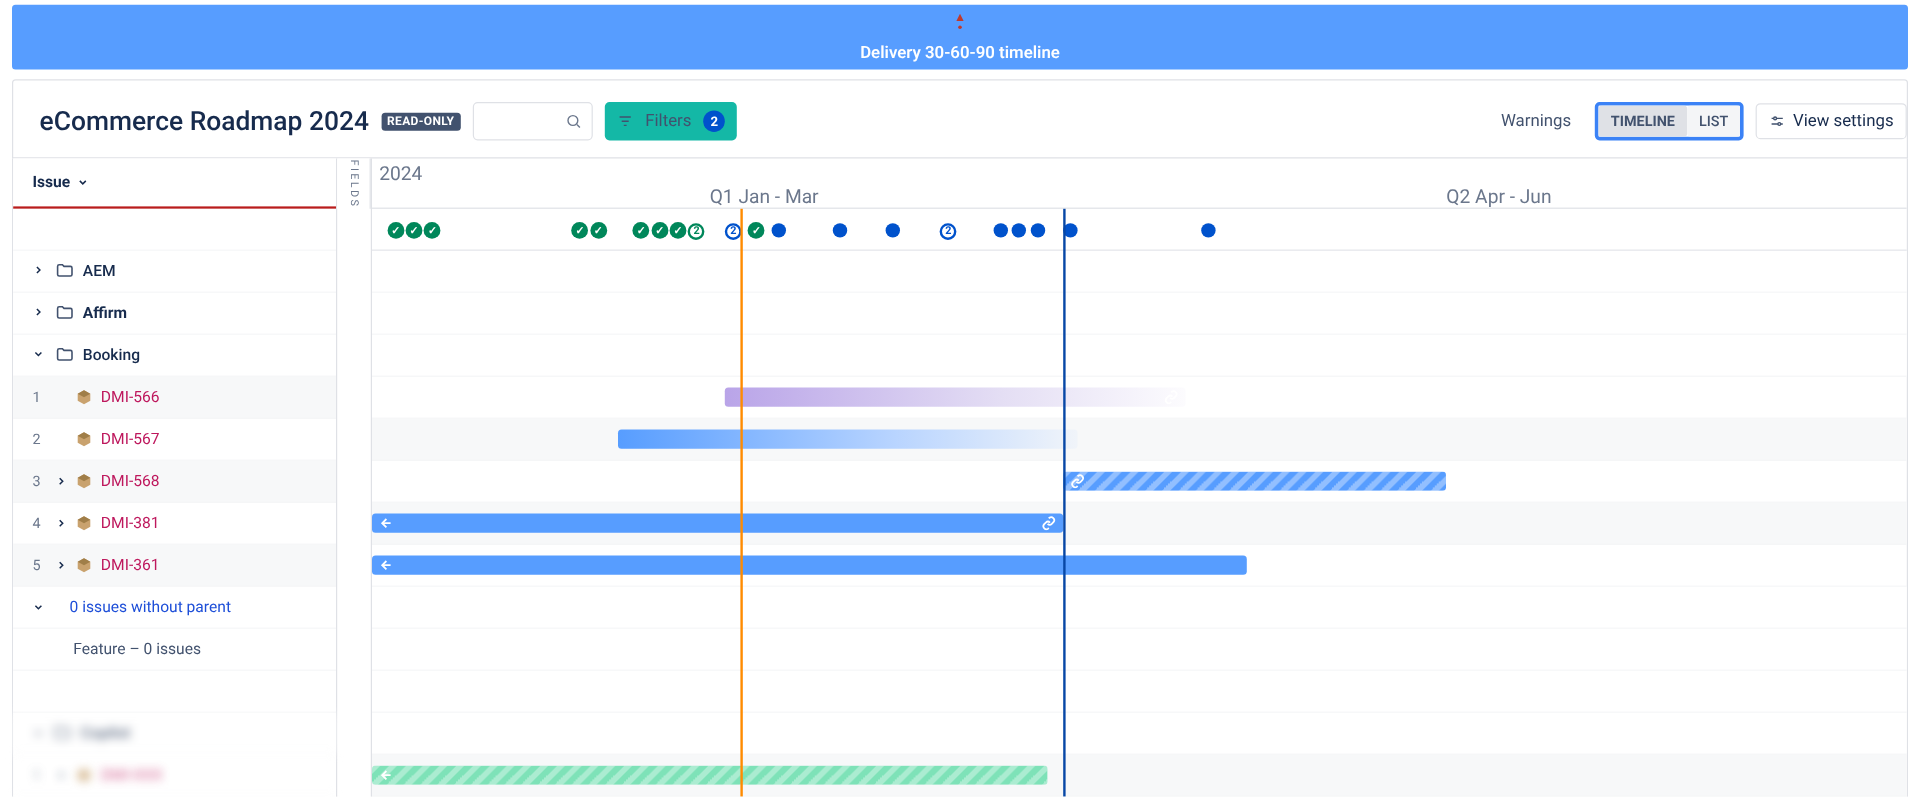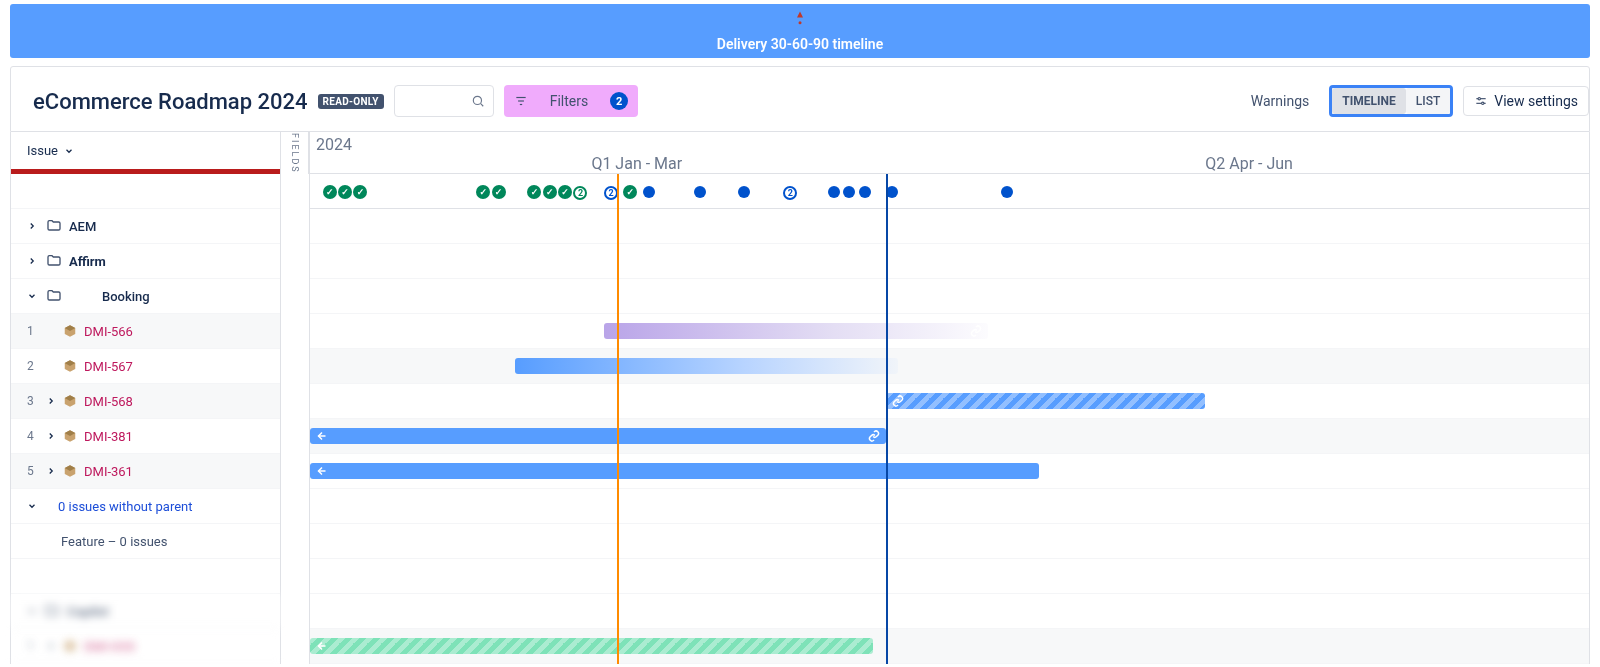--- a/index.html
+++ b/index.html
@@ -26,41 +26,41 @@
       padding: 18px 0 14px 22px;
       gap: 10px;
       border-bottom: 1px solid #DFE1E6;
       margin: 8px 10px 0 10px;
       border: 1px solid #DFE1E6;
       border-radius: 3px 3px 0 0;
     }
     .title { font-size: 22px; font-weight: 500; color: #172B4D; }
     .readonly-lozenge { background: #42526E; color: #fff; font-size: 10px; font-weight: 700; padding: 2px 5px; border-radius: 3px; letter-spacing: .3px; }
     .search-box { display: flex; align-items: center; border: 1px solid #DFE1E6; border-radius: 4px; padding: 4px 8px; width: 100px; height: 32px; color: #6B778C; justify-content: flex-end; }
-    .filter-btn { display: inline-flex; align-items: center; gap: 22px; background: #f0abfc; border-radius: 4px; padding: 6px 10px; height: 32px; color: #42526E; cursor: pointer; }
+    .filter-btn { display: inline-flex; align-items: center; gap: 10px; background: #14b8a6; border-radius: 4px; padding: 6px 10px; height: 32px; color: #42526E; cursor: pointer; }
     .badge { background: #0052CC; color: #fff; border-radius: 50%; width: 18px; height: 18px; display: inline-flex; align-items: center; justify-content: center; font-size: 11px; font-weight: 700; }
     .spacer { flex: 1; }
     .btn-plain { padding: 6px 10px; color: #42526E; cursor: pointer; border-radius: 3px; font-size: 14px; }
     .toggle-group { display: flex; border: 3px solid #3b82f6; border-radius: 4px; overflow: hidden; }
     .toggle-group .btn-plain { background: #F4F5F7; font-size: 12px; font-weight: 500; }
     .toggle-group .active { background: #DFE1E6; font-weight: 700; }
     .settings-btn { display: inline-flex; align-items: center; gap: 6px; padding: 6px 10px; border: 1px solid #DFE1E6; border-radius: 4px; cursor: pointer; }
 
     .plan-body {
       display: flex;
       margin: 0 10px;
       border-left: 1px solid #DFE1E6;
       border-right: 1px solid #DFE1E6;
       position: relative;
     }
     .left-pane { width: 270px; border-right: 1px solid #DFE1E6; background: #fff; }
     .fields-pane { width: 28px; border-right: 1px solid #DFE1E6; background: #fff; display: flex; align-items: center; justify-content: center; writing-mode: vertical-rl; font-size: 9px; letter-spacing: 2px; color: #6B778C; height: 42px; }
     .right-pane { flex: 1; position: relative; overflow: hidden; }
 
-    .left-head { height: 42px; display: flex; align-items: center; padding: 0 16px; font-size: 13px; font-weight: 400; gap: 6px; border-bottom: 5px solid #b91c1c; }
+    .left-head { height: 42px; display: flex; align-items: center; padding: 0 16px; font-size: 13px; font-weight: 700; gap: 6px; border-bottom: 2px solid #b91c1c; }
 
     .time-head { height: 42px; border-bottom: 1px solid #DFE1E6; position: relative; font-size: 16px; color: #6B778C; }
     .time-head .year { position: absolute; left: 6px; top: 3px; }
     .time-head .q { position: absolute; top: 22px; }
 
     .row { display: flex; height: 35px; border-bottom: 1px solid #F4F5F7; align-items: center; }
     .row:nth-child(even) { background: #F7F8F9; }
     .row.group { background: #fff; }
 
     .left-cell { display: flex; align-items: center; gap: 7px; padding-left: 16px; font-size: 13px; width: 100%; height: 100%; }
@@ -173,21 +173,21 @@
       </div>
     </div>
     <div class="row group">
       <div class="left-cell">
         <span class="chev"><svg width="10" height="10" viewBox="0 0 24 24" fill="none" stroke="#172B4D" stroke-width="3">
               <polyline points="6 9 12 15 18 9"></polyline>
             </svg></span>
         <svg class="folder" width="16" height="16" viewBox="0 0 24 24" fill="none" stroke="#42526E" stroke-width="2">
             <path d="M3 6a2 2 0 0 1 2-2h4l2 2h8a2 2 0 0 1 2 2v8a2 2 0 0 1-2 2H5a2 2 0 0 1-2-2z"></path>
           </svg>
-        <span style="font-weight:500;margin-left:33px;">Booking</span>
+        <span style="font-weight:500;">Booking</span>
       </div>
     </div>
 
     <div class="row">
       <div class="left-cell">
         <span class="row-num">1</span>
         <span style="width:10px;"></span>
         <svg class="pkg" viewBox="0 0 24 24">
             <path fill="#C9A26E" d="M12 2l9 5v10l-9 5-9-5V7z"></path>
             <path fill="#A07E48" d="M12 2l9 5-9 5-9-5z"></path>

